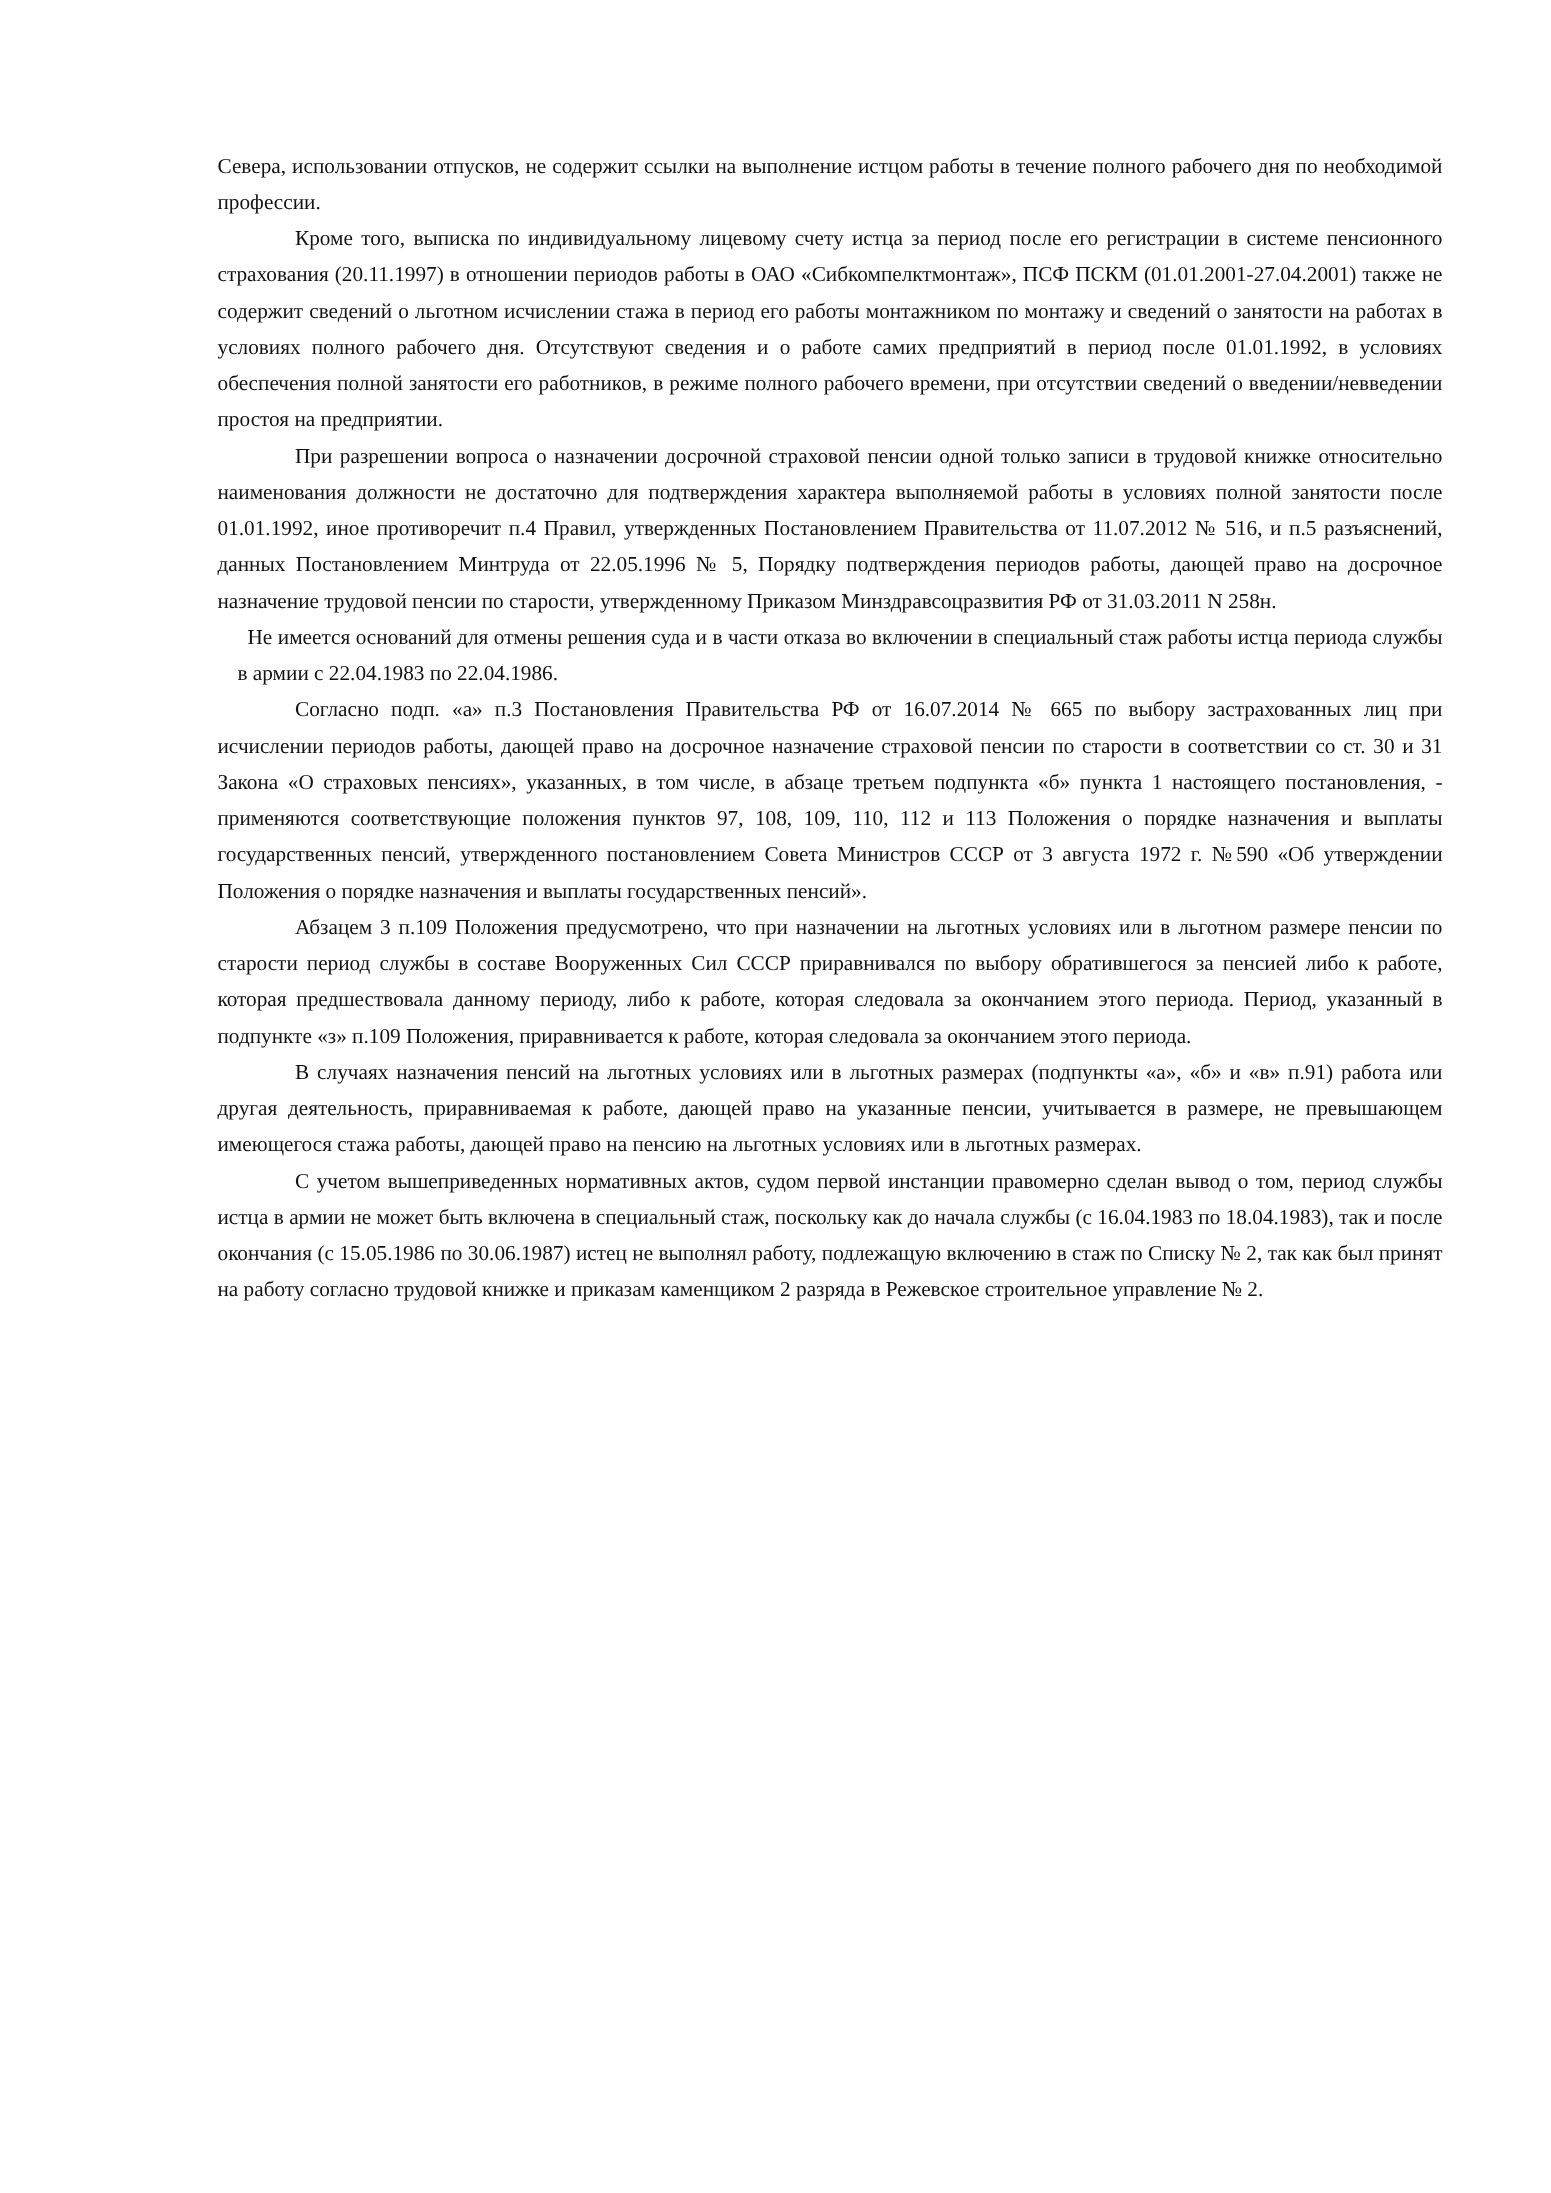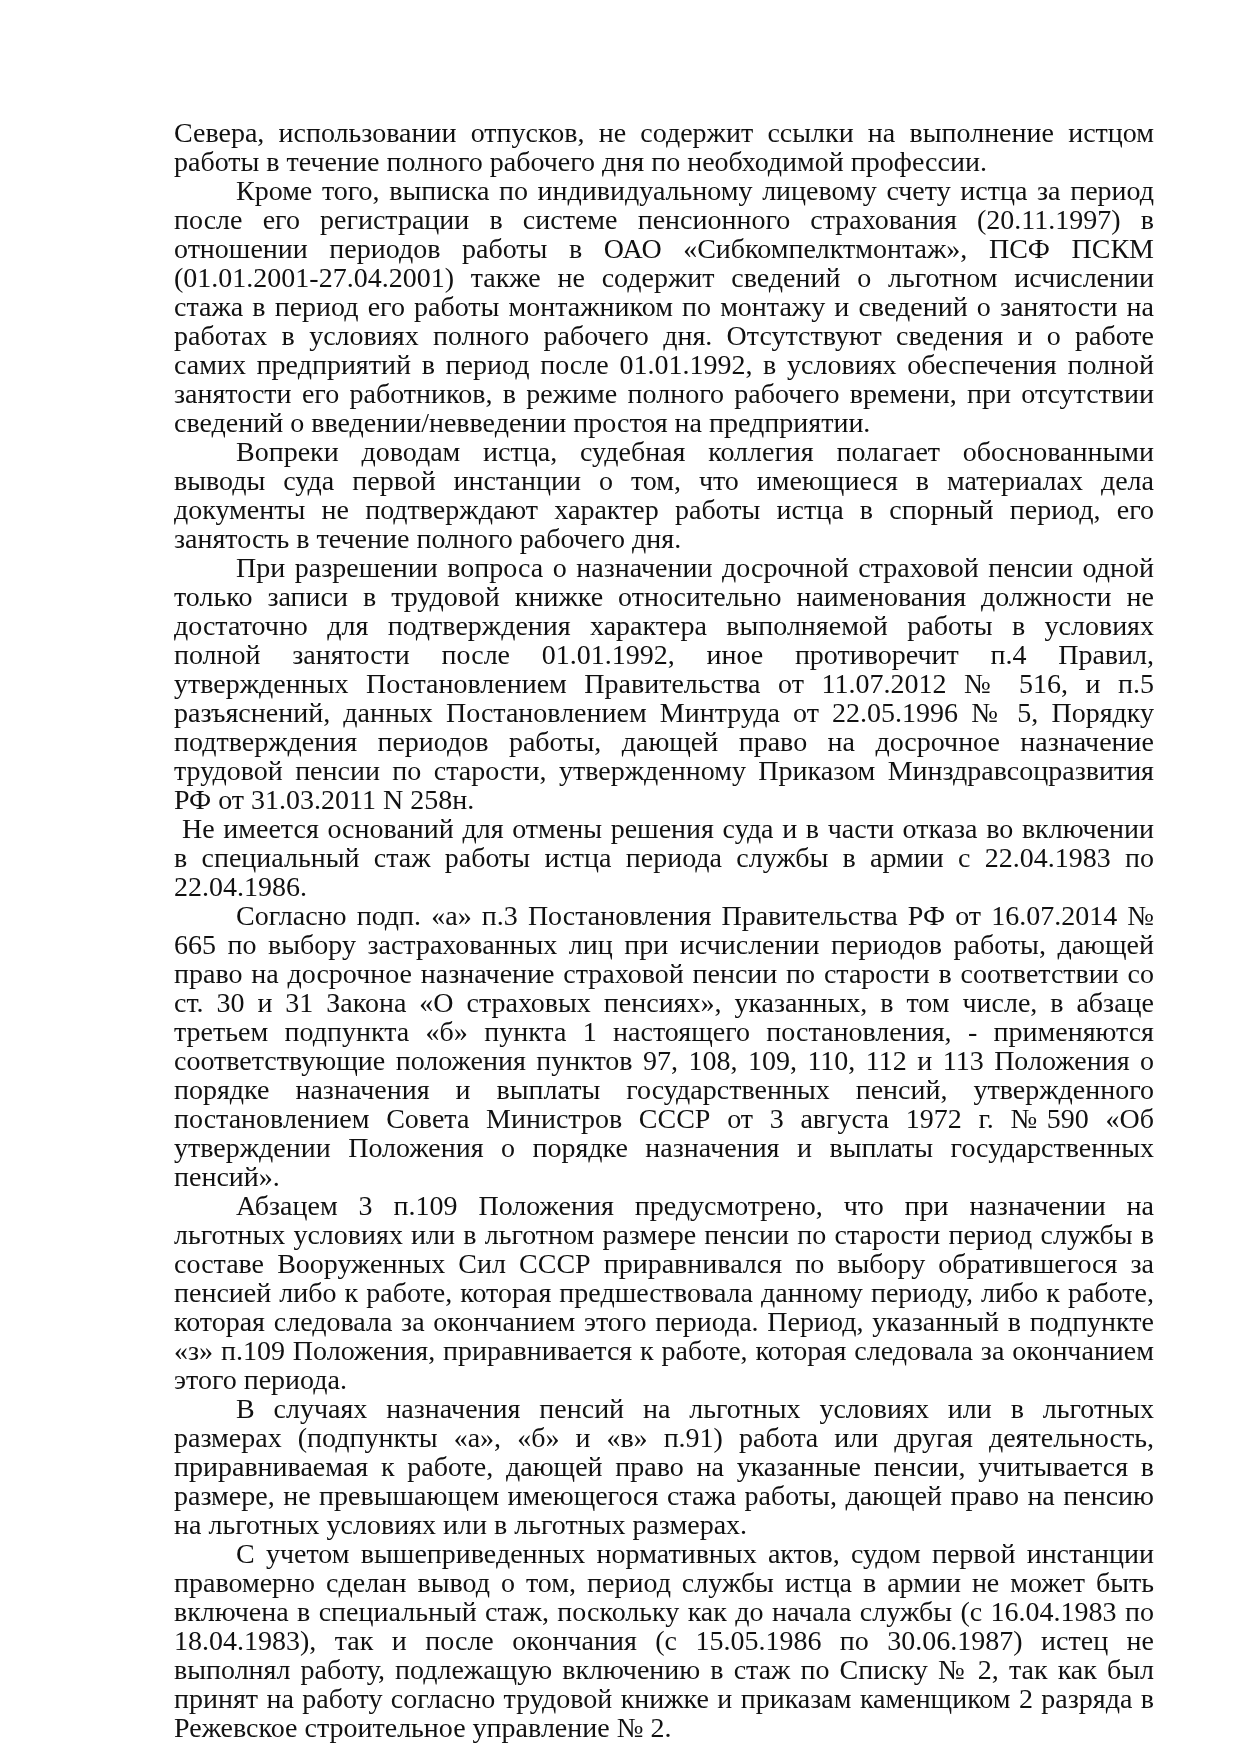--- a/index.html
+++ b/index.html
@@ -14,40 +14,39 @@
     background: #ffffff;
     overflow: hidden;
     font-family: "Liberation Serif", "DejaVu Serif", serif;
     color: #111111;
   }
   .text-block {
     position: absolute;
     top: 118px;
     left: 174px;
     width: 980px;
-    font-size: 28px;
+    font-size: 17px;
     line-height: 29px;
     text-align: justify;
   }
   .text-block p {
     margin: 0;
     padding: 0;
   }
   p.ind       { text-indent: 62px; }
-  p.small-ind { text-indent: 8px; }
+  p.small-ind { text-indent: 8px; margin-left: 16px; }
   p.no-ind    { text-indent: 0; }
 </style>
 </head>
 <body>
 
 <div class="page">
   <div class="text-block">
     <p class="no-ind">Севера, использовании отпусков, не содержит ссылки на выполнение истцом работы в течение полного рабочего дня по необходимой профессии.</p>
     <p class="ind">Кроме того, выписка по индивидуальному лицевому счету истца за период после его регистрации в системе пенсионного страхования (20.11.1997) в отношении периодов работы в ОАО «Сибкомпелктмонтаж», ПСФ ПСКМ (01.01.2001-27.04.2001) также не содержит сведений о льготном исчислении стажа в период его работы монтажником по монтажу и сведений о занятости на работах в условиях полного рабочего дня. Отсутствуют сведения и о работе самих предприятий в период после 01.01.1992, в условиях обеспечения полной занятости его работников, в режиме полного рабочего времени, при отсутствии сведений о введении/невведении простоя на предприятии.</p>
-    <p class="ind">Вопреки доводам истца, судебная коллегия полагает обоснованными выводы суда первой инстанции о том, что имеющиеся в материалах дела документы не подтверждают характер работы истца в спорный период, его занятость в течение полного рабочего дня.</p>
     <p class="ind">При разрешении вопроса о назначении досрочной страховой пенсии одной только записи в трудовой книжке относительно наименования должности не достаточно для подтверждения характера выполняемой работы в условиях полной занятости после 01.01.1992, иное противоречит п.4 Правил, утвержденных Постановлением Правительства от 11.07.2012 № 516, и п.5 разъяснений, данных Постановлением Минтруда от 22.05.1996 № 5, Порядку подтверждения периодов работы, дающей право на досрочное назначение трудовой пенсии по старости, утвержденному Приказом Минздравсоцразвития РФ от 31.03.2011 N 258н.</p>
     <p class="small-ind">Не имеется оснований для отмены решения суда и в части отказа во включении в специальный стаж работы истца периода службы в армии с 22.04.1983 по 22.04.1986.</p>
     <p class="ind">Согласно подп. «а» п.3 Постановления Правительства РФ от 16.07.2014 № 665 по выбору застрахованных лиц при исчислении периодов работы, дающей право на досрочное назначение страховой пенсии по старости в соответствии со ст. 30 и 31 Закона «О страховых пенсиях», указанных, в том числе, в абзаце третьем подпункта «б» пункта 1 настоящего постановления, - применяются соответствующие положения пунктов 97, 108, 109, 110, 112 и 113 Положения о порядке назначения и выплаты государственных пенсий, утвержденного постановлением Совета Министров СССР от 3 августа 1972 г. №590 «Об утверждении Положения о порядке назначения и выплаты государственных пенсий».</p>
     <p class="ind">Абзацем 3 п.109 Положения предусмотрено, что при назначении на льготных условиях или в льготном размере пенсии по старости период службы в составе Вооруженных Сил СССР приравнивался по выбору обратившегося за пенсией либо к работе, которая предшествовала данному периоду, либо к работе, которая следовала за окончанием этого периода. Период, указанный в подпункте «з» п.109 Положения, приравнивается к работе, которая следовала за окончанием этого периода.</p>
     <p class="ind">В случаях назначения пенсий на льготных условиях или в льготных размерах (подпункты «а», «б» и «в» п.91) работа или другая деятельность, приравниваемая к работе, дающей право на указанные пенсии, учитывается в размере, не превышающем имеющегося стажа работы, дающей право на пенсию на льготных условиях или в льготных размерах.</p>
     <p class="ind">С учетом вышеприведенных нормативных актов, судом первой инстанции правомерно сделан вывод о том, период службы истца в армии не может быть включена в специальный стаж, поскольку как до начала службы (с 16.04.1983 по 18.04.1983), так и после окончания (с 15.05.1986 по 30.06.1987) истец не выполнял работу, подлежащую включению в стаж по Списку № 2, так как был принят на работу согласно трудовой книжке и приказам каменщиком 2 разряда в Режевское строительное управление № 2.</p>
   </div>
 </div>
 
 </body></html>

